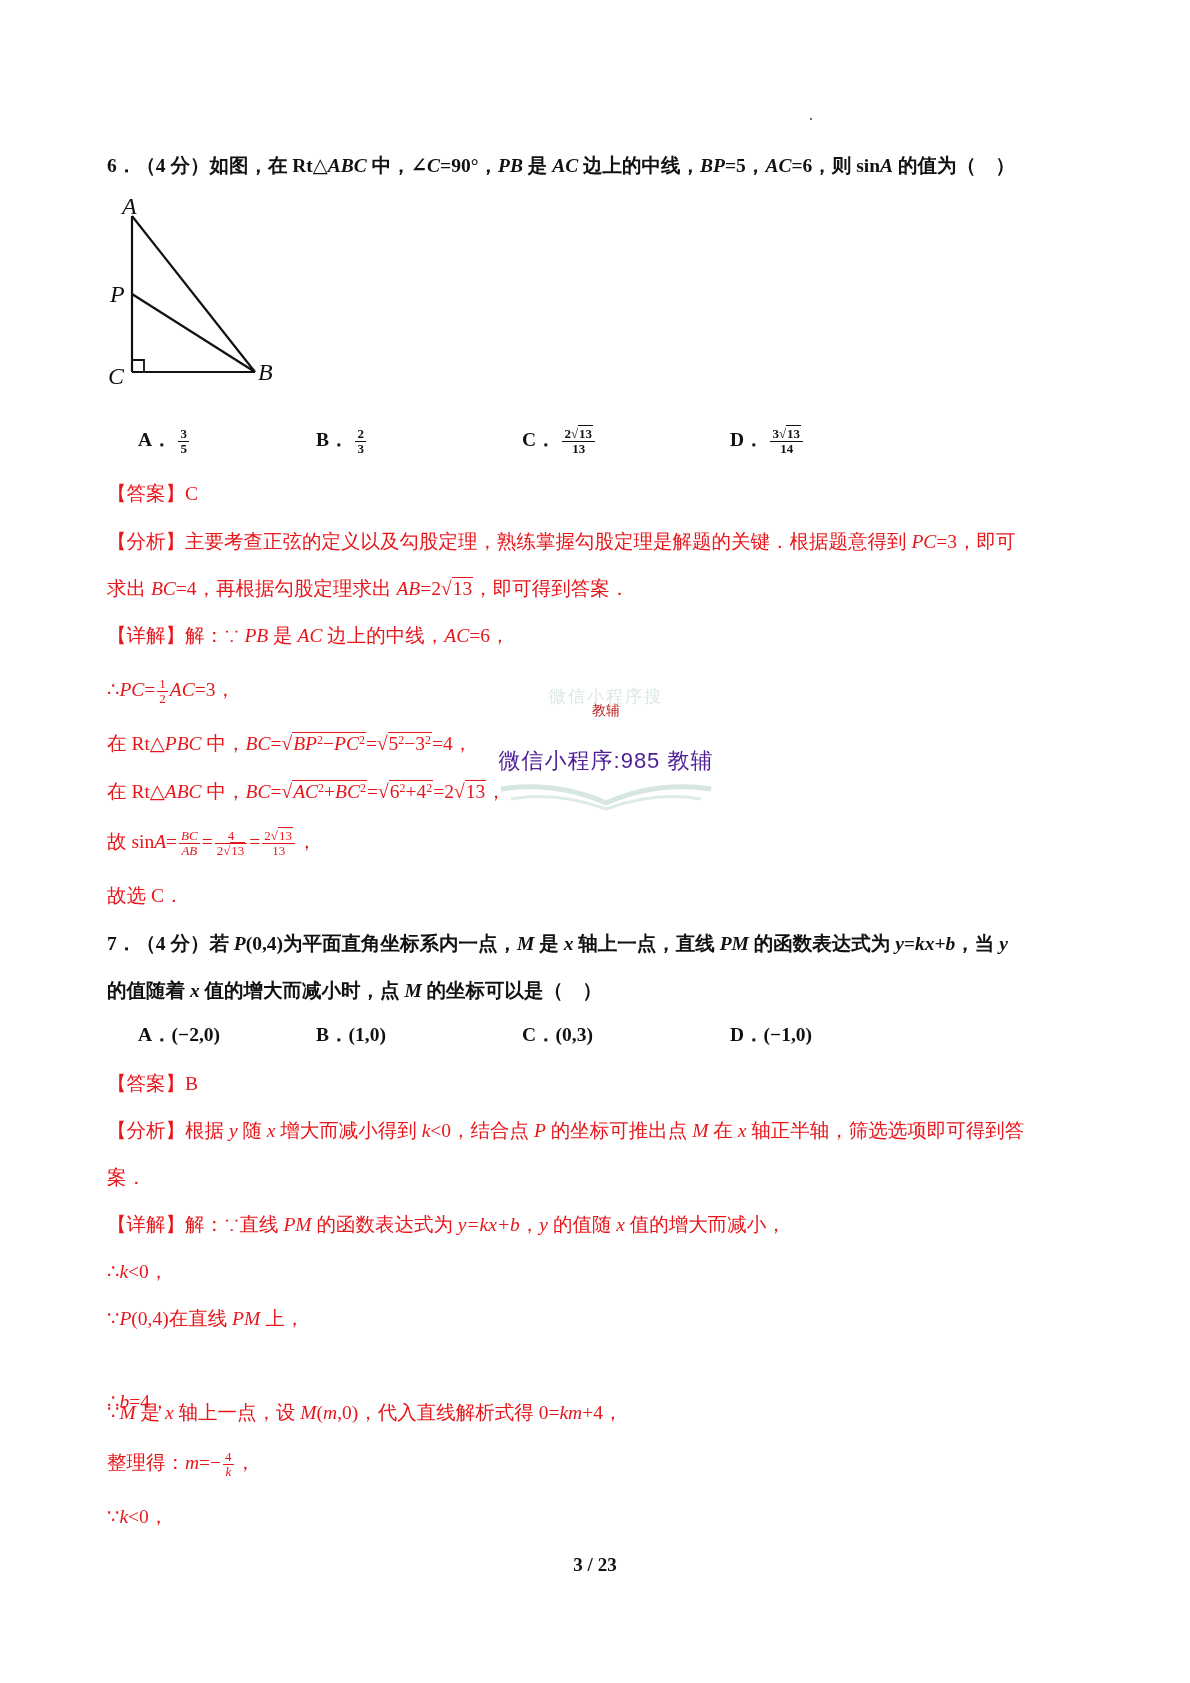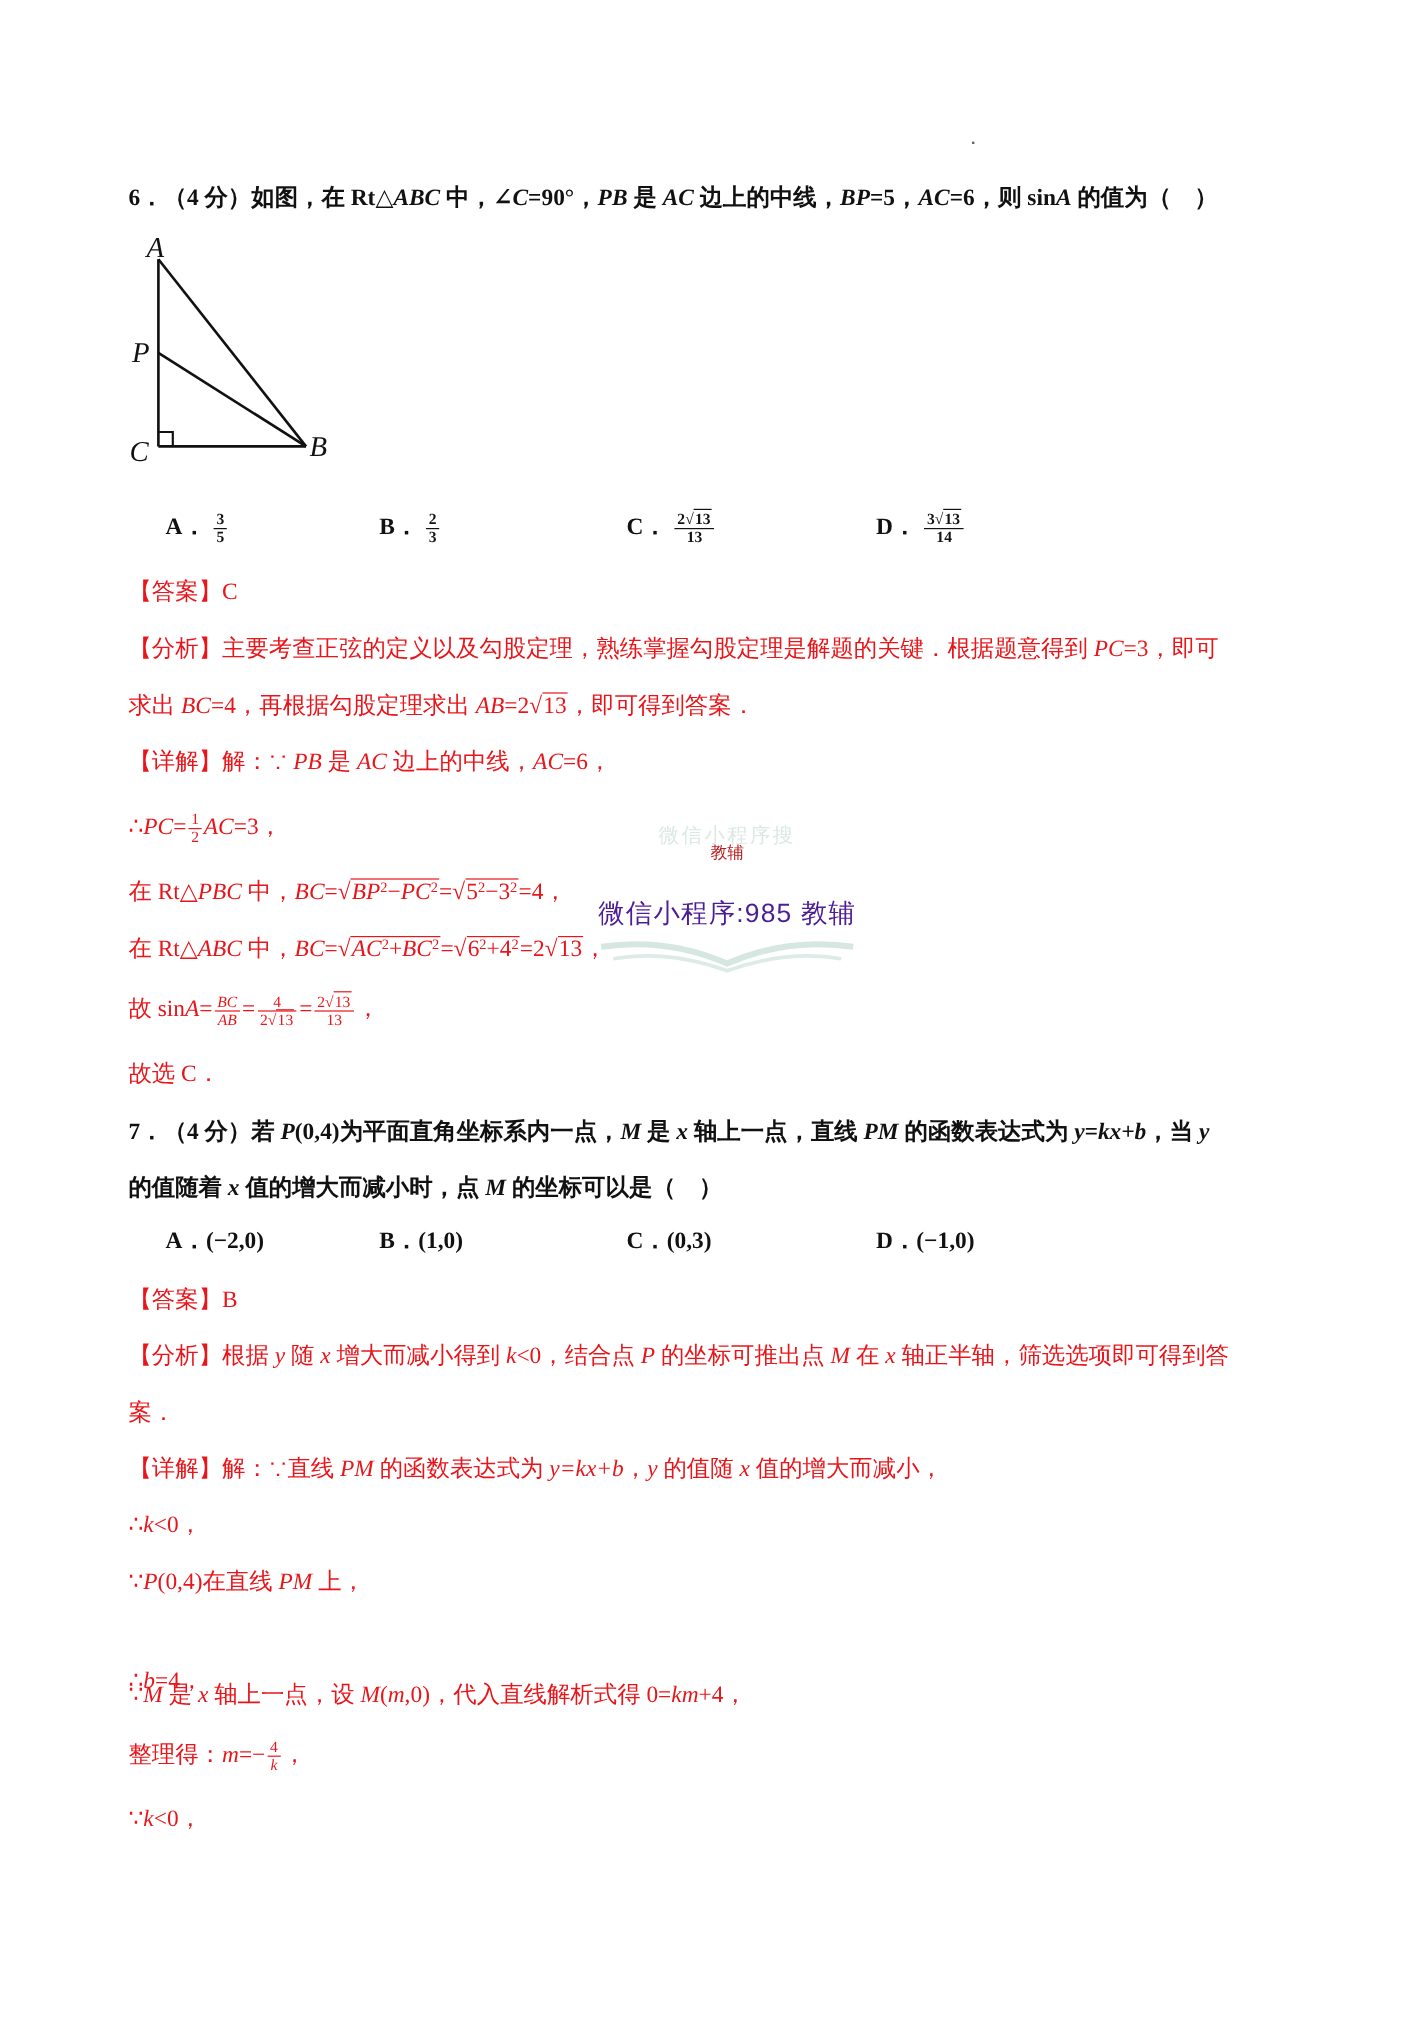--- a/index.html
+++ b/index.html
@@ -162,13 +162,14 @@
   <div class="watermark">
     <div class="w1">微信小程序搜</div>
     <div class="w3">教辅</div>
     <svg width="220" height="30" viewBox="0 0 220 30" style="position:absolute;left:10px;top:96px;">
       <path d="M5 8 Q60 0 110 22 Q160 0 215 8" fill="none" stroke="#d6e7e0" stroke-width="5"></path>
       <path d="M15 18 Q60 10 110 28 Q160 10 205 18" fill="none" stroke="#dcebe5" stroke-width="3"></path>
     </svg>
     <div class="w4">微信小程序:985 教辅</div>
   </div>
 
+  <div class="footer black">3 / 23</div>
 </div>
 
 </body></html>

